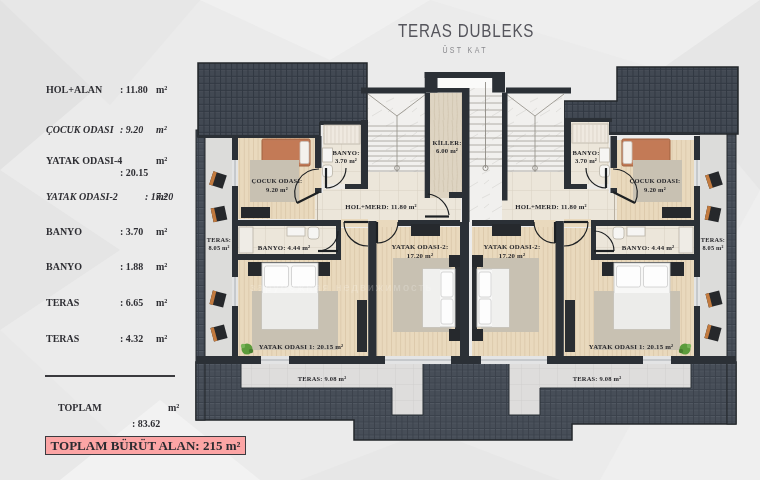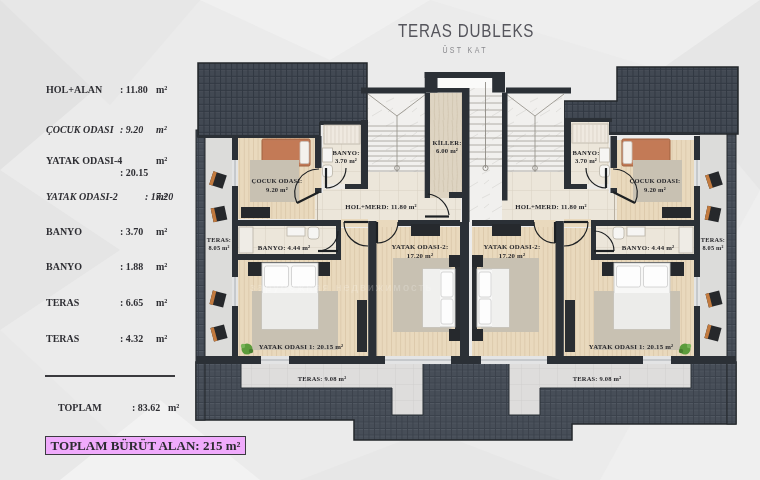--- a/index.html
+++ b/index.html
@@ -28,24 +28,24 @@
 <div class="abs" style="left:46px;top:124px;width:200px;font-style:italic;"><span>ÇOCUK ODASI</span><span class="abs" style="left:74px;top:0;">: 9.20</span><span class="abs" style="left:110px;top:0;">m²</span></div>
 <div class="abs" style="left:46px;top:155px;width:200px;"><span>YATAK ODASI-4</span><span class="abs" style="left:74px;top:12px;">: 20.15</span><span class="abs" style="left:110px;top:0;">m²</span></div>
 <div class="abs" style="left:46px;top:191px;width:200px;font-style:italic;"><span>YATAK ODASI-2</span><span class="abs" style="left:74px;top:0;margin-left:25px;">: 17.20</span><span class="abs" style="left:110px;top:0;">m²</span></div>
 <div class="abs" style="left:46px;top:226px;width:200px;"><span>BANYO</span><span class="abs" style="left:74px;top:0;">: 3.70</span><span class="abs" style="left:110px;top:0;">m²</span></div>
 <div class="abs" style="left:46px;top:261px;width:200px;"><span>BANYO</span><span class="abs" style="left:74px;top:0;">: 1.88</span><span class="abs" style="left:110px;top:0;">m²</span></div>
 <div class="abs" style="left:46px;top:297px;width:200px;"><span>TERAS</span><span class="abs" style="left:74px;top:0;">: 6.65</span><span class="abs" style="left:110px;top:0;">m²</span></div>
 <div class="abs" style="left:46px;top:333px;width:200px;"><span>TERAS</span><span class="abs" style="left:74px;top:0;">: 4.32</span><span class="abs" style="left:110px;top:0;">m²</span></div>
 
 <div class="abs" style="left:45px;top:375px;width:130px;height:2px;background:#3a3a3e;"></div>
 
-<div class="abs" style="left:46px;top:402px;width:200px;margin-left:12px;"><span>TOPLAM</span><span class="abs" style="left:74px;top:0;">: 83.62</span><span class="abs" style="left:110px;top:0;">m²</span></div>
+<div class="abs" style="left:46px;top:402px;width:200px;margin-left:12px;"><span>TOPLAM</span><span class="abs" style="left:74px;top:16px;">: 83.62</span><span class="abs" style="left:110px;top:0;">m²</span></div>
 </div>
 
-<div class="abs" style="left:45px;top:436px;width:199px;height:17px;background:#f0abfc;border:1.5px solid #3b3b40;font-family:'Liberation Serif',serif;font-weight:bold;font-size:13px;color:#2b2b30;text-align:center;line-height:17px;white-space:nowrap;">TOPLAM BÜRÜT ALAN: 215 m²</div>
+<div class="abs" style="left:45px;top:436px;width:199px;height:17px;background:#fca5a5;border:1.5px solid #3b3b40;font-family:'Liberation Serif',serif;font-weight:bold;font-size:13px;color:#2b2b30;text-align:center;line-height:17px;white-space:nowrap;">TOPLAM BÜRÜT ALAN: 215 m²</div>
 <svg class="abs" style="left:0;top:0" width="760" height="480" viewBox="0 0 760 480">
 <defs>
 <pattern id="roof" width="5.5" height="7" patternUnits="userSpaceOnUse">
           <rect width="5.5" height="7" fill="#424953"></rect>
           <rect width="1" height="7" fill="#313842"></rect>
           <rect width="5.5" height="1" y="5.8" fill="#313842"></rect>
           <rect x="1" width="4.5" height="1" y="0" fill="#474d57"></rect>
         </pattern>
 <pattern id="ter" width="5.5" height="6.5" patternUnits="userSpaceOnUse">
           <rect width="5.5" height="6.5" fill="#474e58"></rect>

